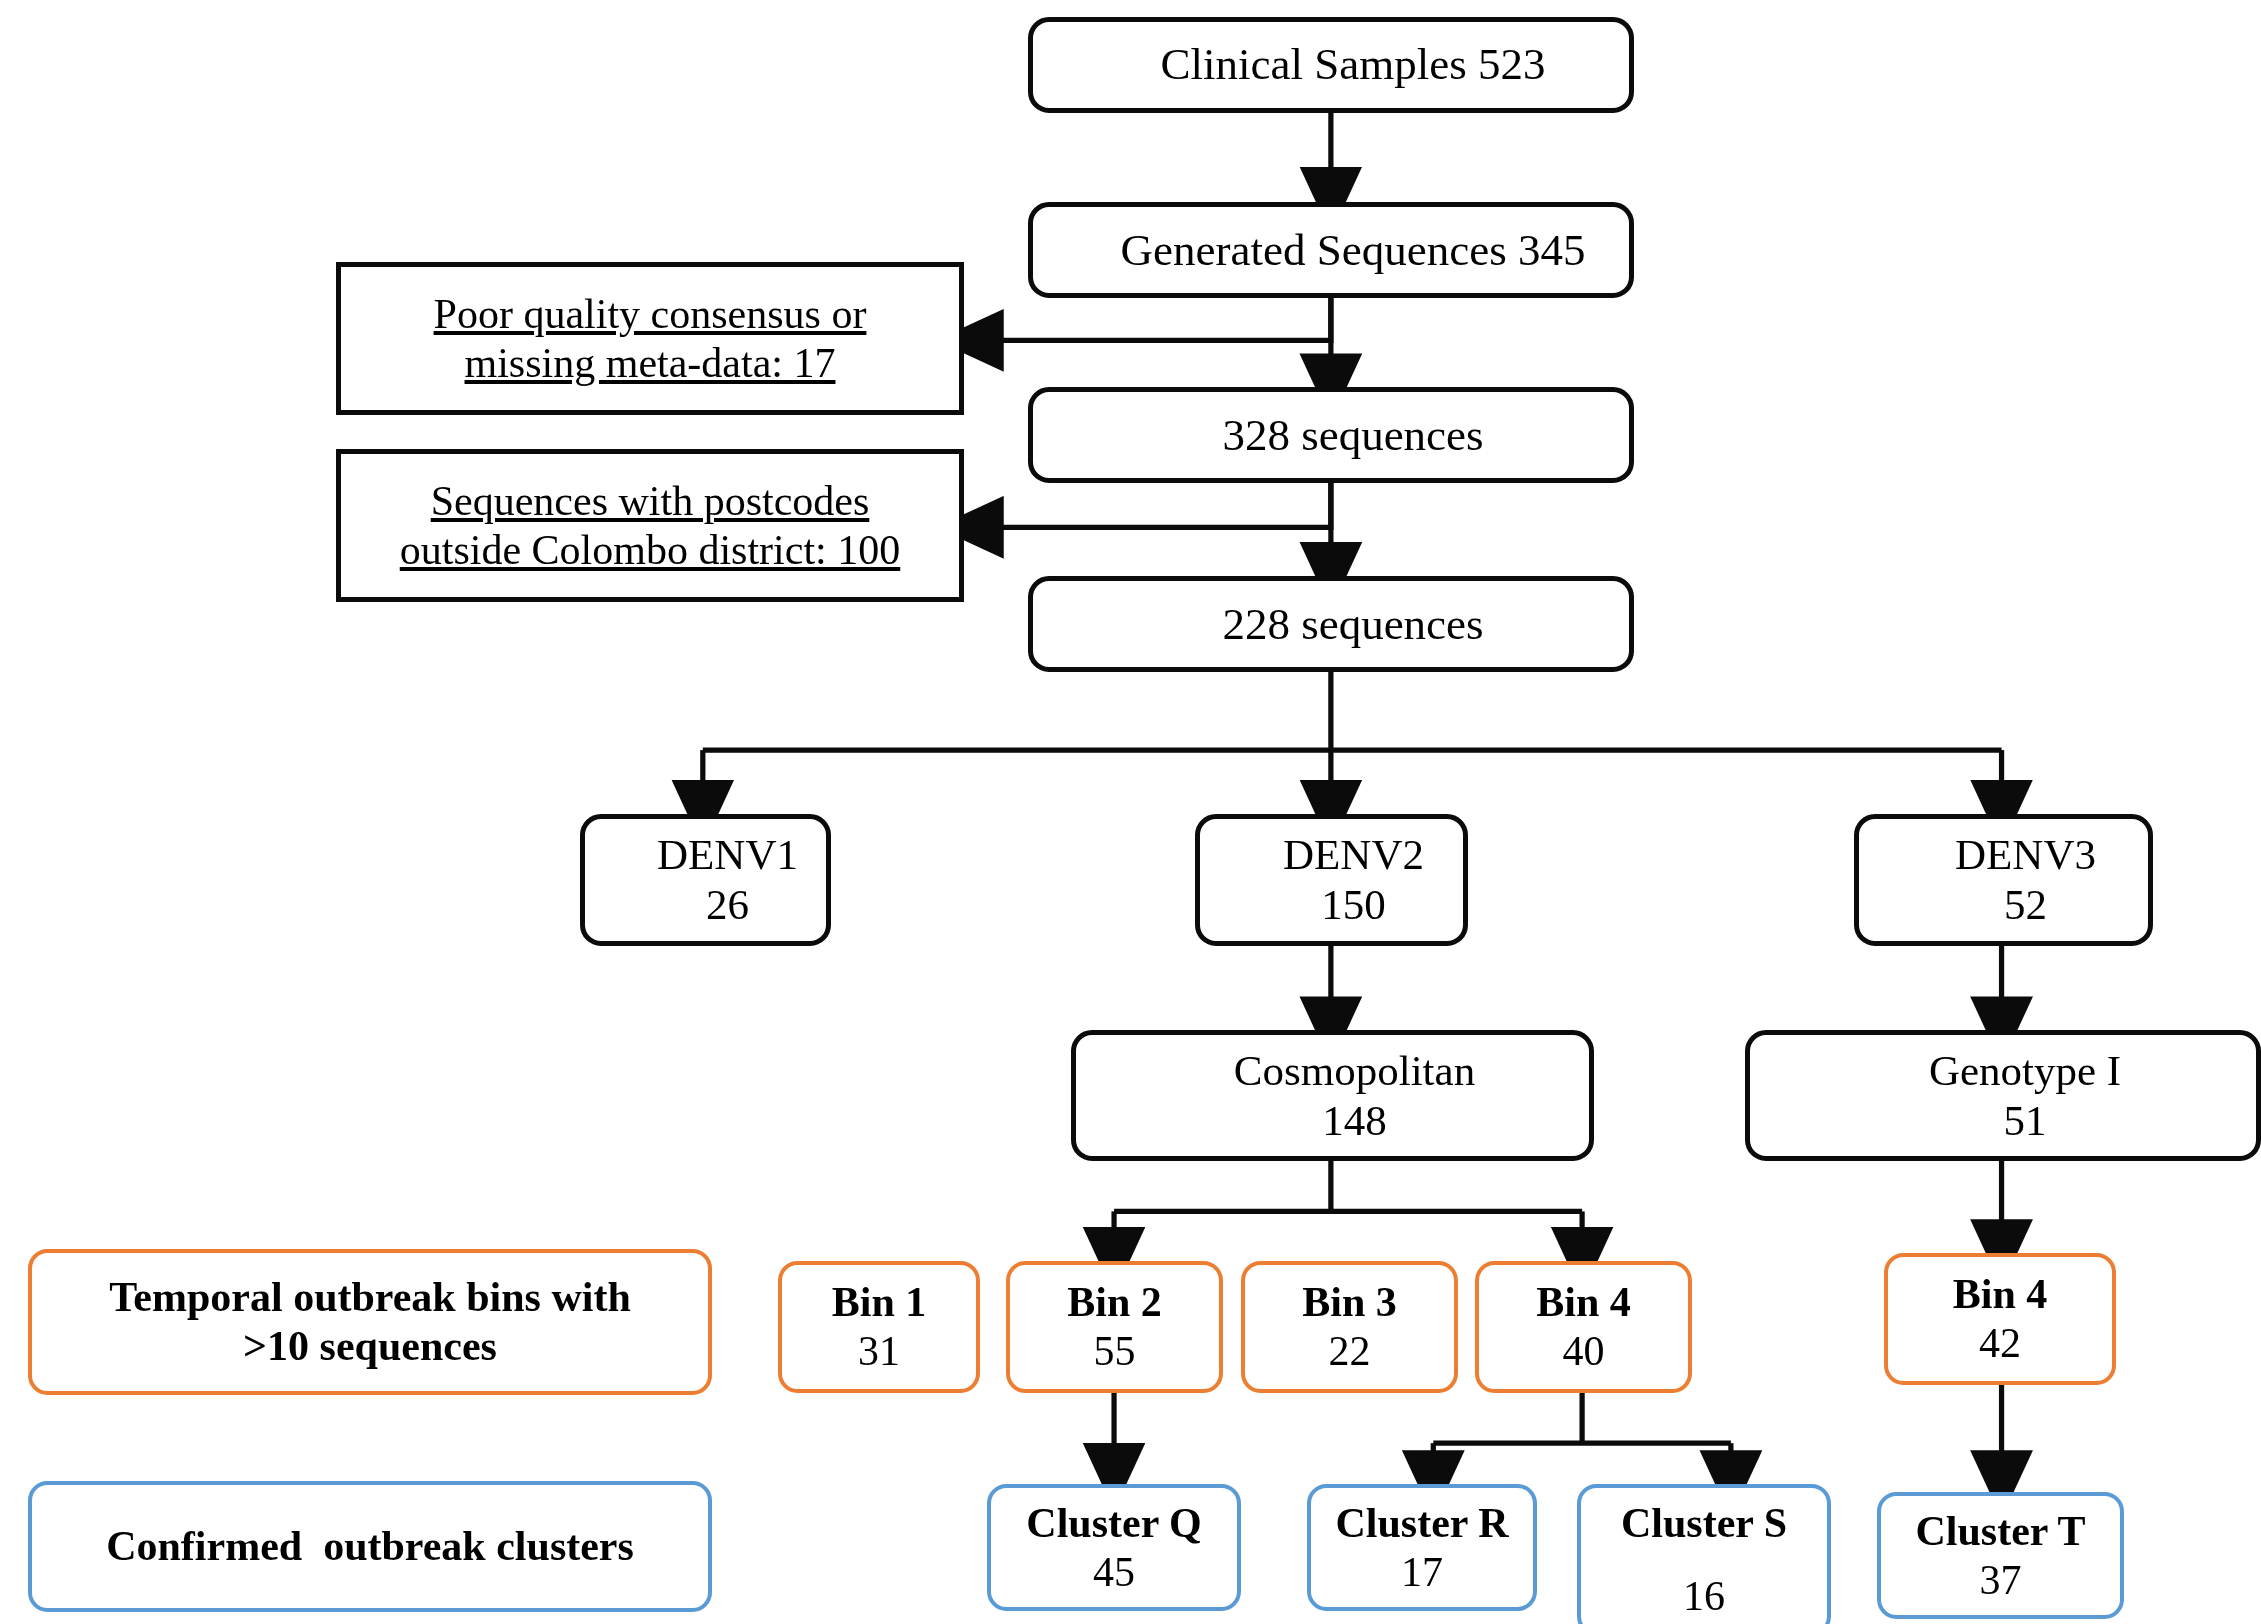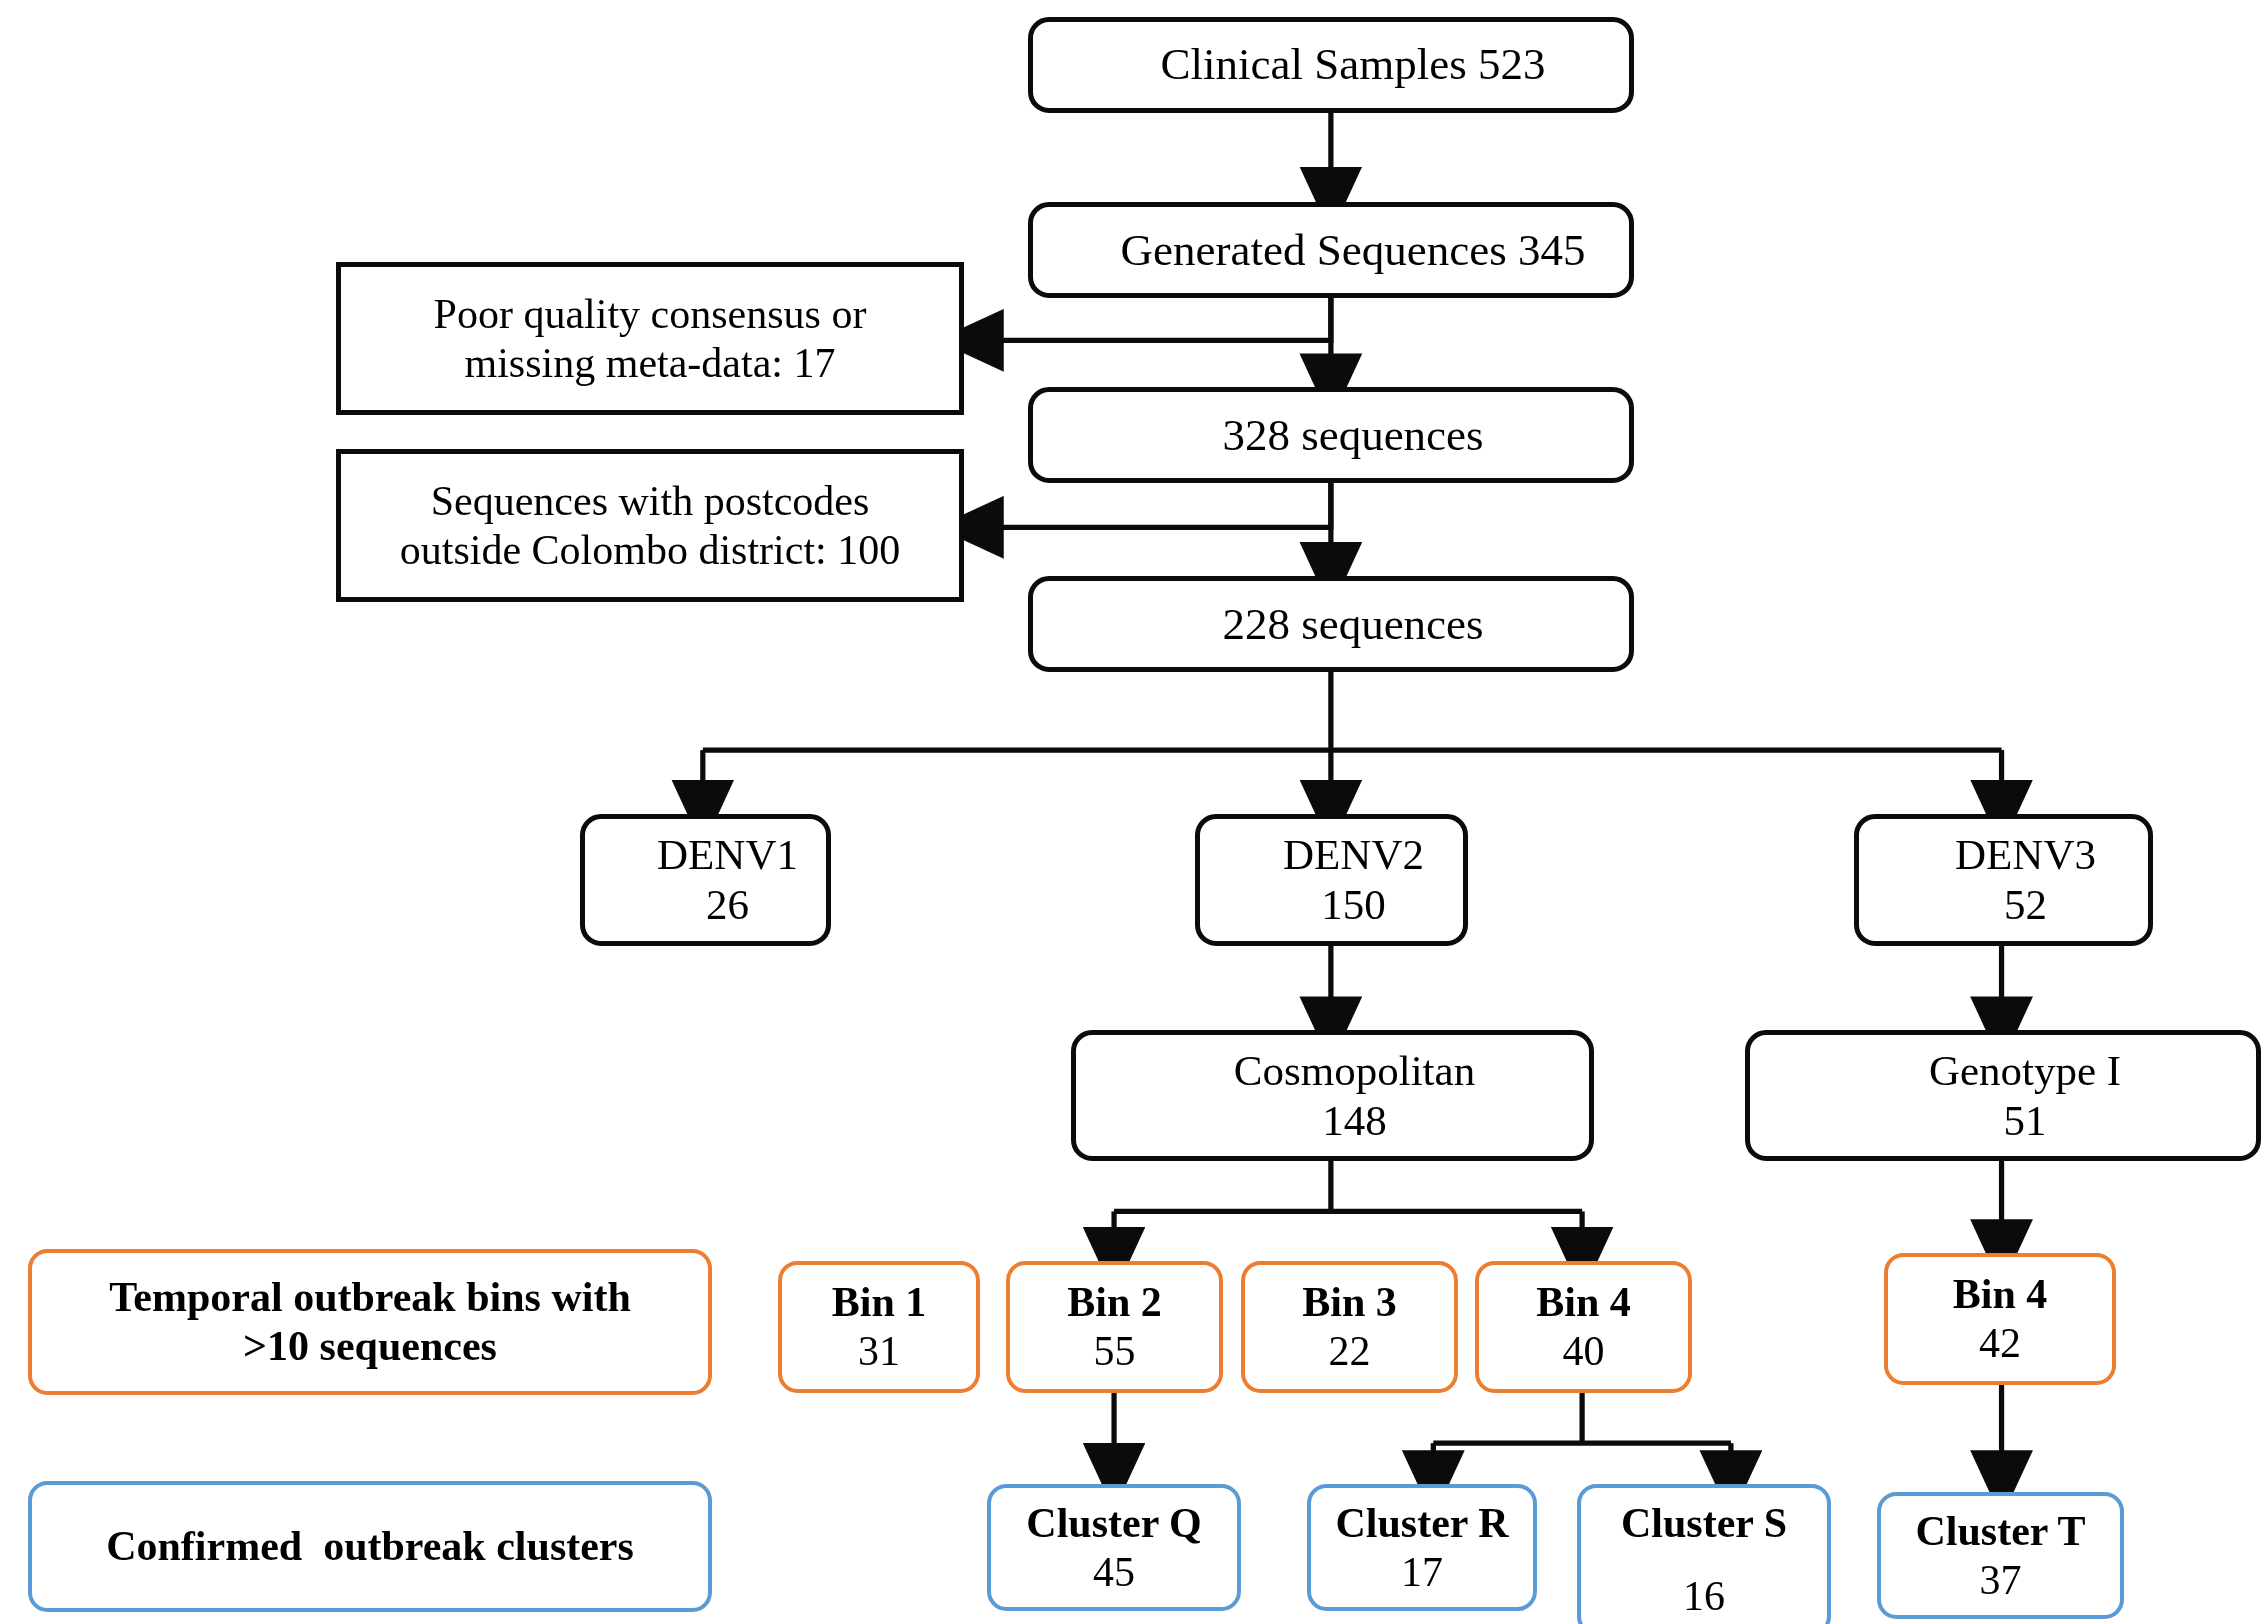--- a/index.html
+++ b/index.html
@@ -29,20 +29,21 @@
   
   .blk{
     border:5.2px solid #0b0b0b;
     border-radius:21px;
     padding-left:44px;
   }
   
   .sq{
     border:5.2px solid #0b0b0b;
     border-radius:0;
+    text-decoration:underline;
   }
   
   .org{
     border:4.5px solid #ED7D31;
     border-radius:19.4px;
   }
   
   .blu{
     border:4.5px solid #5B9BD5;
     border-radius:19.4px;

